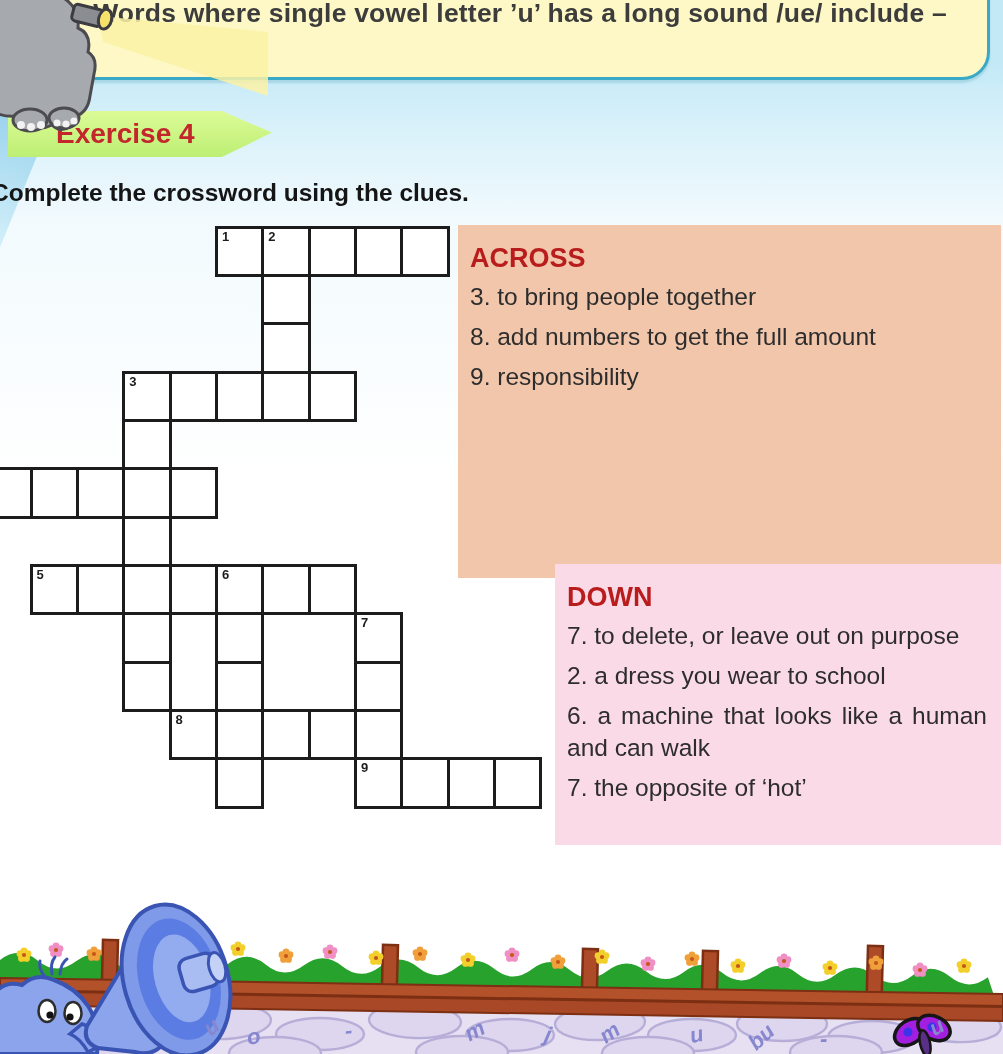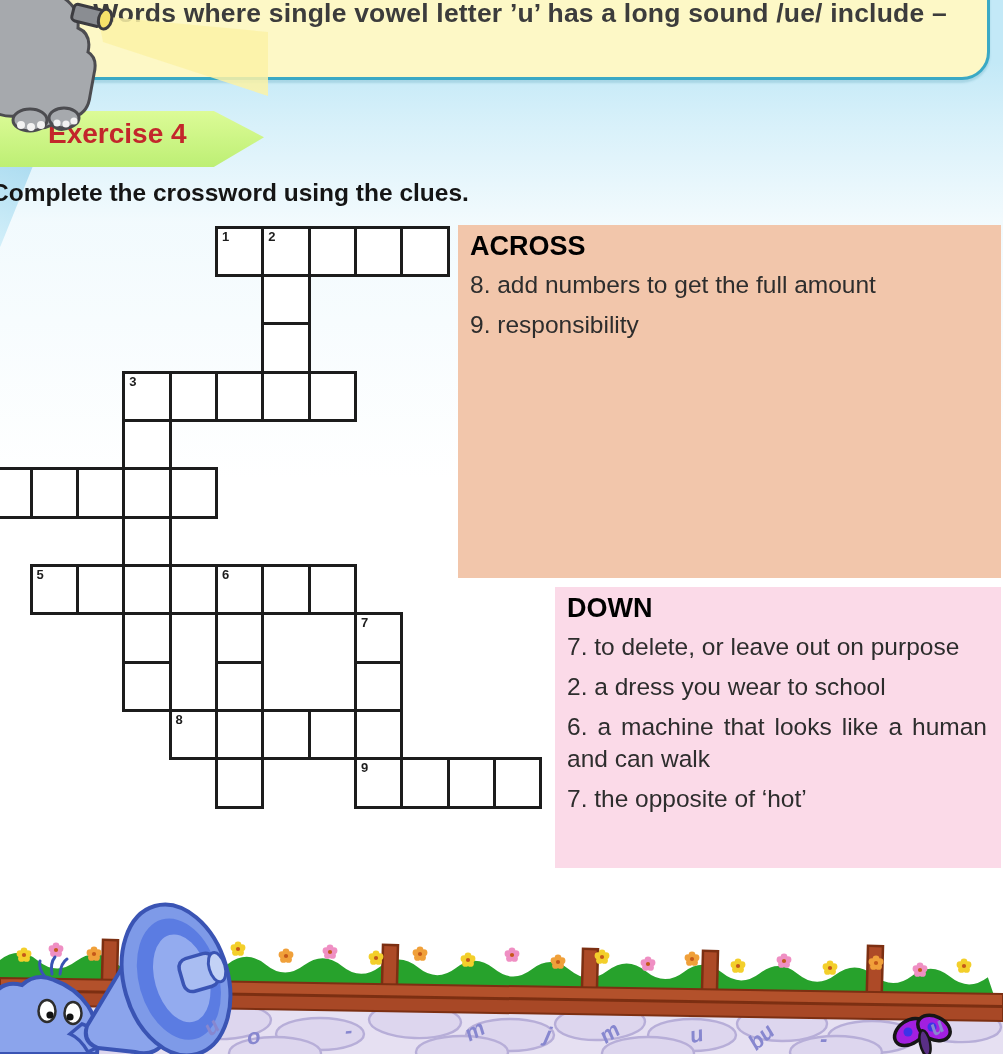--- a/index.html
+++ b/index.html
@@ -12,39 +12,39 @@
     background:linear-gradient(#8ecdea,#cdeef9);transform:rotate(22deg);border-radius:8px;opacity:.8;}
 
   .yellow-box{position:absolute;left:58px;top:-36px;width:926px;height:110px;z-index:1;
     background:var(--box-yellow);border:3.5px solid var(--box-border);border-radius:28px;
     box-shadow:0 3px 2px rgba(70,150,175,.25);}
   .hdr1{position:absolute;left:70px;top:-2px;width:900px;z-index:2;text-align:center;
     font-size:26.5px;font-weight:600;color:#3c3c3c;letter-spacing:.2px;}
   .hdr2{position:absolute;left:70px;top:32px;width:900px;z-index:2;text-align:center;
     font-size:25.5px;font-weight:700;color:var(--text-red);}
 
-  .ex-banner{position:absolute;left:0;top:111px;width:264px;height:56px;z-index:2;
+  .ex-banner{position:absolute;left:8px;top:111px;width:264px;height:46px;z-index:2;
     background:linear-gradient(180deg,#dcfb97,#bdef74);
     clip-path:polygon(0 0,81% 0,100% 47%,81% 100%,0 100%);}
   .ex-banner span{position:absolute;left:48px;top:0;line-height:46px;
     font-size:28px;font-weight:700;color:var(--exercise-red);}
 
   .instruction{position:absolute;left:-9px;top:179px;z-index:2;
     font-size:24.5px;font-weight:700;color:#151515;}
 
   #grid{position:absolute;left:0;top:0;width:100%;height:100%;z-index:2;}
   .cell{position:absolute;width:49.4px;height:51.4px;box-sizing:border-box;
     border:3.4px solid var(--grid-line);background:#fff;}
   .cell .num{display:block;font-size:13px;font-weight:700;color:#1d1d1d;
     margin:1px 0 0 4px;line-height:1.1;}
 
   .panel{position:absolute;box-sizing:border-box;padding:6px 14px 0 12px;z-index:2;}
   .panel-across{left:458px;top:225px;width:543px;height:353px;background:var(--across-bg);}
-  .panel-down{left:555px;top:587px;width:446px;height:281px;background:var(--down-bg);}
-  .panel h2{margin:0 0 7px 0;font-size:27px;font-weight:700;color:#000000;}
+  .panel-down{left:555px;top:564px;width:446px;height:281px;background:var(--down-bg);}
+  .panel h2{margin:12px 0 7px 0;font-size:27px;font-weight:700;color:#b91c1c;}
   .clue{margin:0 0 8px 0;font-size:24.5px;line-height:32px;color:#2d2d2d;text-align:justify;}
 
   .scene{position:absolute;left:0;top:894px;width:1003px;height:160px;z-index:1;}
   .stone-letter{position:absolute;z-index:2;font-size:22px;font-weight:700;
     color:#8787cf;font-style:italic;}
   .top-el{position:absolute;left:0;top:0;width:290px;height:140px;z-index:3;}
 </style>
 </head>
 <body>
 
@@ -135,20 +135,21 @@
         <span class="num">9</span>
       </div>
       <div class="cell" style="left: 400.4px; top: 757.4px;"></div>
       <div class="cell" style="left: 446.7px; top: 757.4px;"></div>
       <div class="cell" style="left: 493.1px; top: 757.4px;"></div>
     </div>
 
   <section class="panel panel-across">
     <h2>ACROSS</h2>
     <div id="across-clues">
+        <p class="clue">3. to bring people together</p>
         <p class="clue">8. add numbers to get the full amount</p>
         <p class="clue">9. responsibility</p>
       </div>
   </section>
 
   <section class="panel panel-down">
     <h2>DOWN</h2>
     <div id="down-clues">
         <p class="clue">7. to delete, or leave out on purpose</p>
         <p class="clue">2. a dress you wear to school</p>

